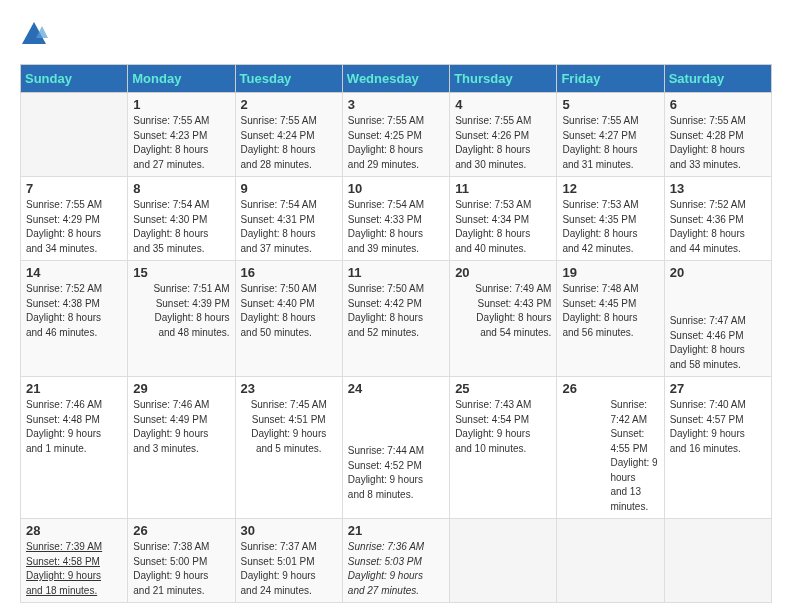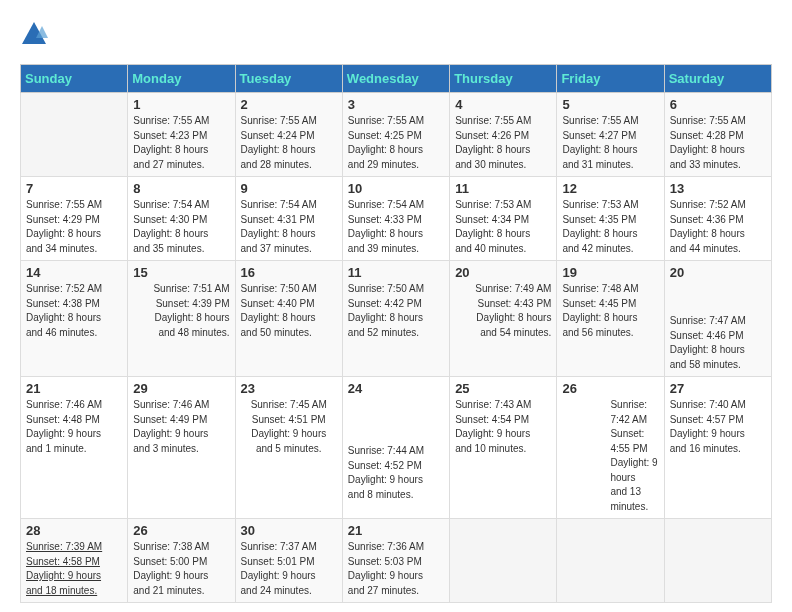--- a/index.html
+++ b/index.html
@@ -350,21 +350,21 @@
           </td>
           <td>
             <span class="day-num">30</span>
             <div class="day-detail" style="white-space: pre-line;">Sunrise: 7:37 AM
 Sunset: 5:01 PM
 Daylight: 9 hours
 and 24 minutes.</div>
           </td>
           <td>
             <span class="day-num">21</span>
-            <div class="day-detail" style="white-space: pre-line;">Sunrise: 7:36 AM
+            <div class="day-detail" style="white-space: pre-line; font-style: italic;">Sunrise: 7:36 AM
 Sunset: 5:03 PM
 Daylight: 9 hours
 and 27 minutes.</div>
           </td>
           <td class="empty-cell"></td>
           <td class="empty-cell"></td>
           <td class="empty-cell"></td>
         </tr>
       </tbody>
   </table>

